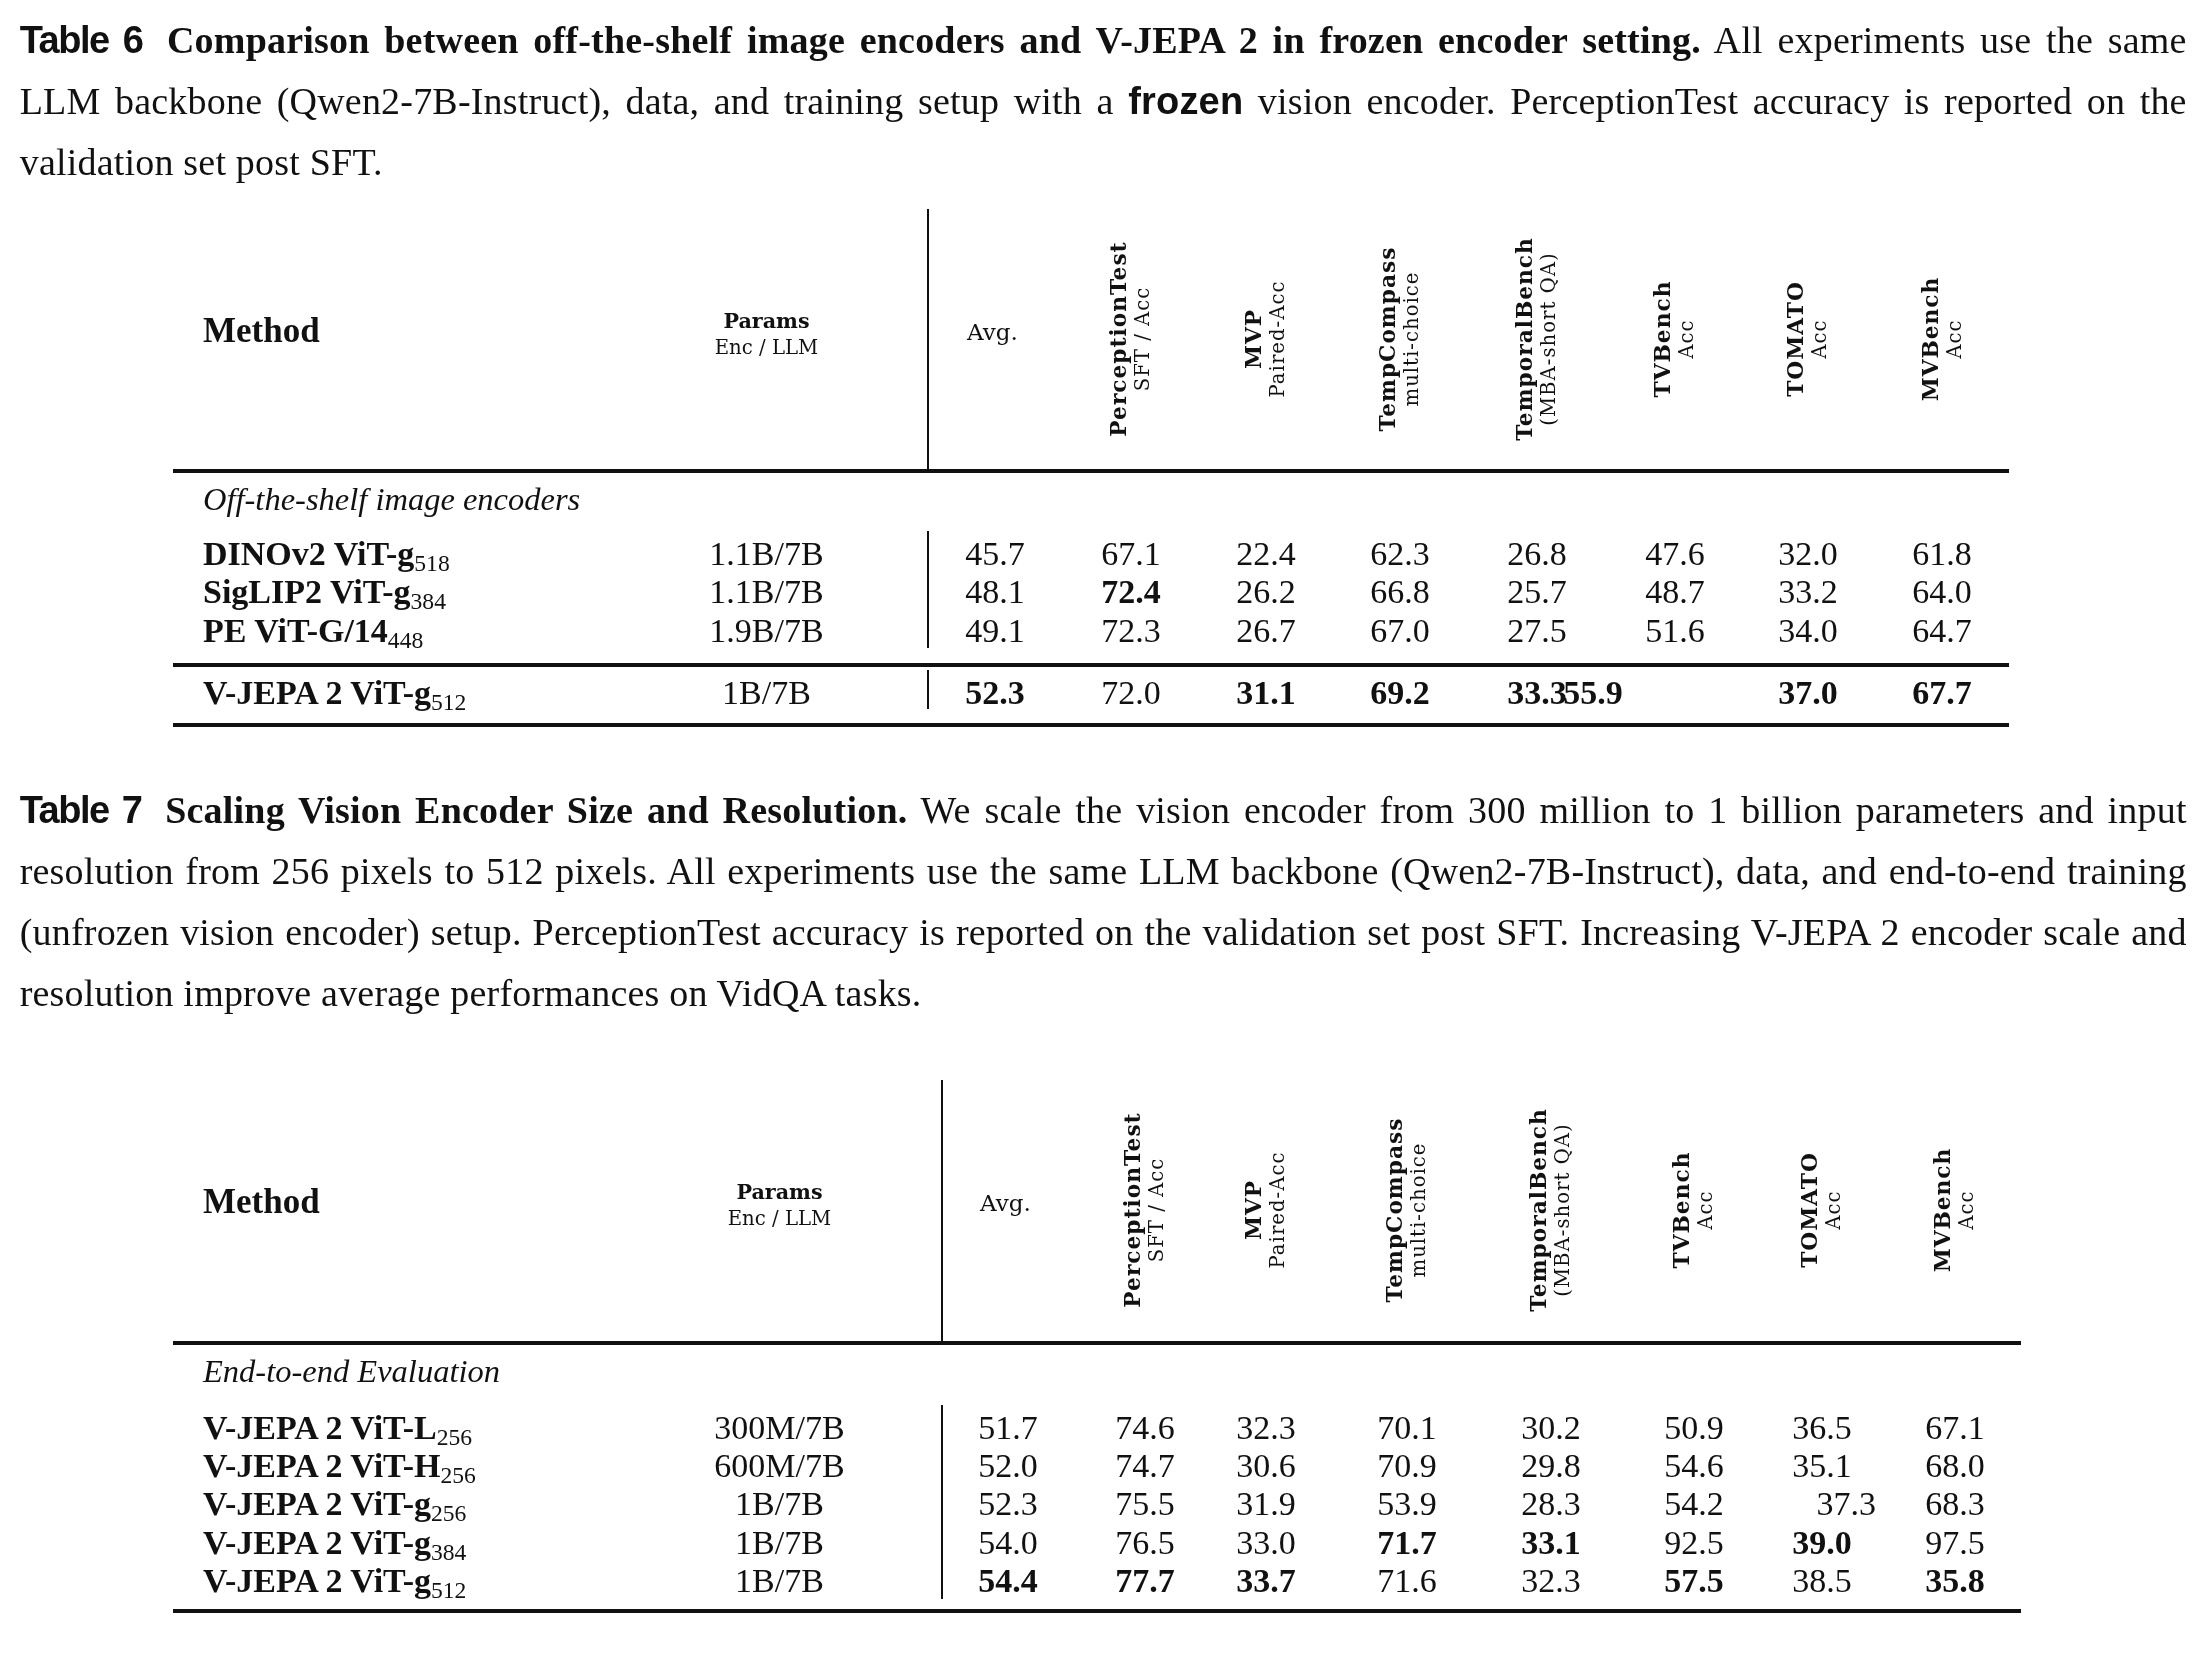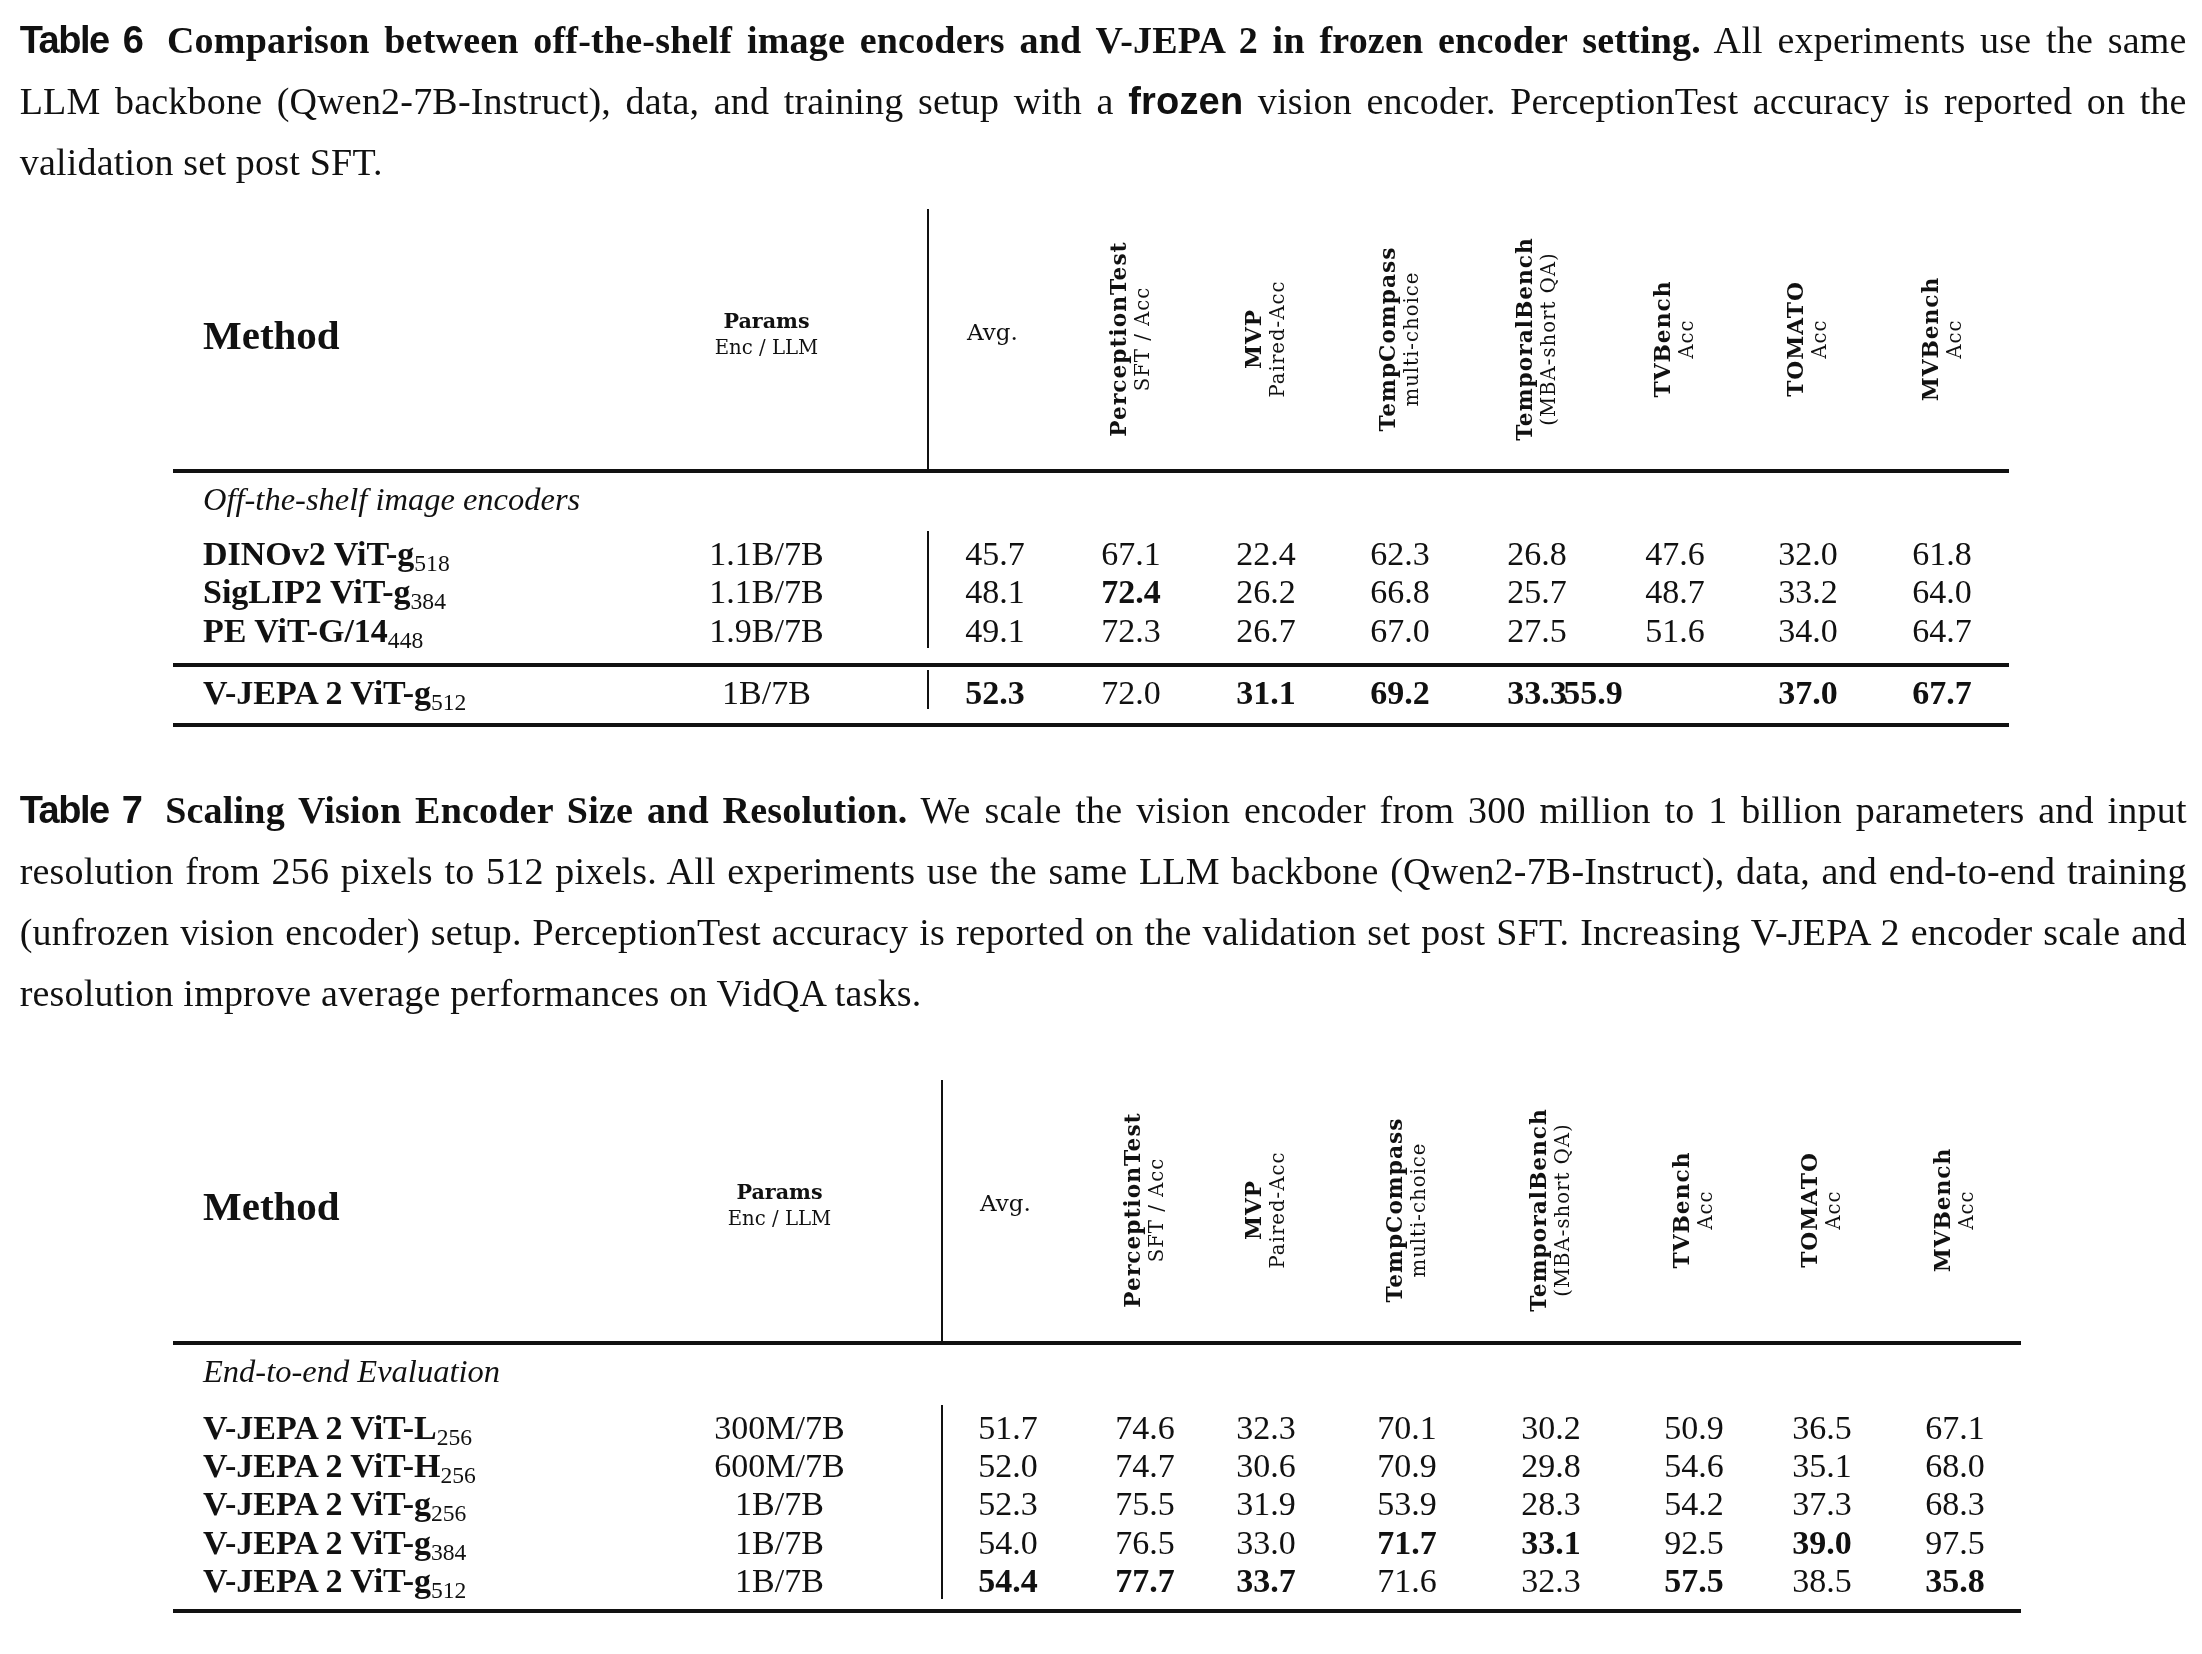--- a/index.html
+++ b/index.html
@@ -21,21 +21,21 @@
   .caption .ttitle { font-weight: bold; }
   .caption .sansb {
     font-family: "Liberation Sans", "DejaVu Sans", sans-serif; font-weight: bold;
   }
   #cap6 { top: 9.9px; }
   #cap7 { top: 780px; }
   .rule { position: absolute; background: #111; height: 3.9px; }
   .vline { position: absolute; background: #111; width: 2px; }
   .hdr-method {
     position: absolute; font-family: "Liberation Serif", serif; font-weight: bold;
-    font-size: 41px;
+    font-size: 35px;
   }
   .hdr-params {
     position: absolute; text-align: center; width: 217px;
     font-family: "DejaVu Serif", serif; font-size: 19.7px; line-height: 25.6px;
   }
   .hdr-params .b { font-weight: bold; font-size: 20.7px; }
   .hdr-avg {
     position: absolute; font-family: "DejaVu Serif", serif; font-size: 23px;
   }
   .rot {
@@ -273,21 +273,21 @@
     </div>
     <div class="row" style="left: 203px; top: 1485px; width: 1818px;">
       <div class="method"><span>V-JEPA 2 ViT-g</span><sub>256</sub></div>
       <div class="params" style="left: 468px;">1B/7B</div>
       <div class="val" style="left: 751px;">52.3</div>
       <div class="val" style="left: 888px;">75.5</div>
       <div class="val" style="left: 1009px;">31.9</div>
       <div class="val" style="left: 1150px;">53.9</div>
       <div class="val" style="left: 1294px;">28.3</div>
       <div class="val" style="left: 1437px;">54.2</div>
-      <div class="val" style="left: 1565px;">37.3</div>
+      <div class="val" style="left: 1565px; text-align: right;">37.3</div>
       <div class="val" style="left: 1698px;">68.3</div>
     </div>
     <div class="row" style="left: 203px; top: 1524px; width: 1818px;">
       <div class="method"><span>V-JEPA 2 ViT-g</span><sub>384</sub></div>
       <div class="params" style="left: 468px;">1B/7B</div>
       <div class="val" style="left: 751px;">54.0</div>
       <div class="val" style="left: 888px;">76.5</div>
       <div class="val" style="left: 1009px;">33.0</div>
       <div class="val bold" style="left: 1150px;">71.7</div>
       <div class="val bold" style="left: 1294px;">33.1</div>

